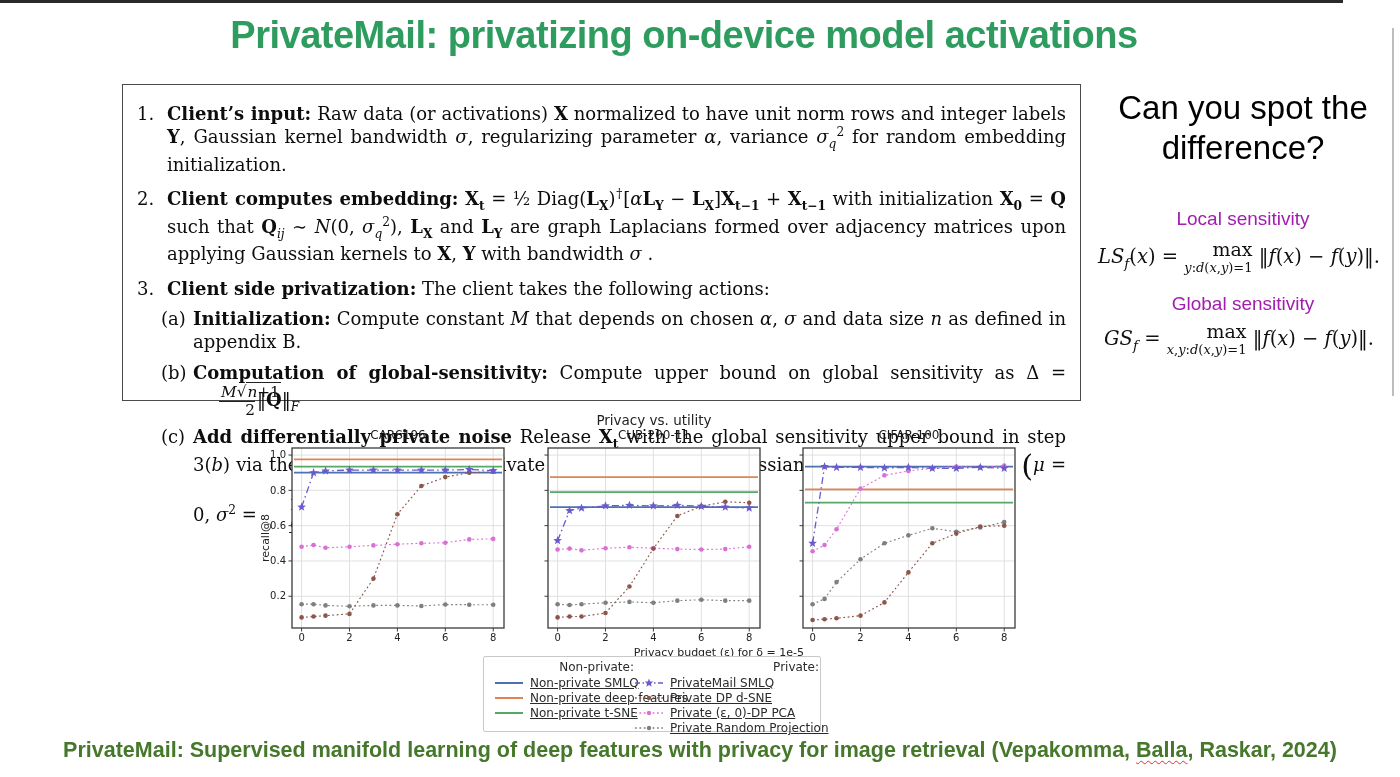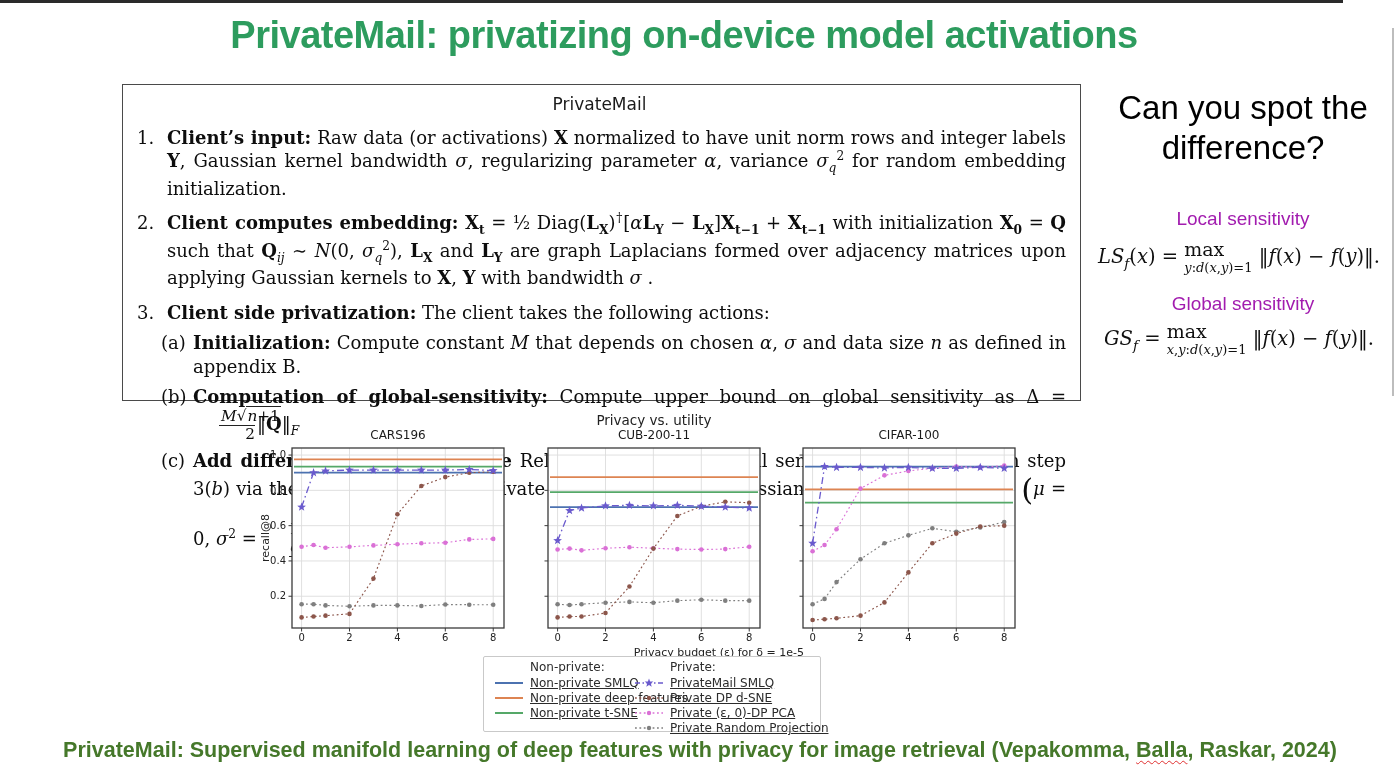--- a/index.html
+++ b/index.html
@@ -46,59 +46,58 @@
   
   #spot-heading{left:1088px;top:88px;width:310px;text-align:center;
     font-size:33px;line-height:1.22;color:#000000;}
   .sens-label{width:310px;left:1088px;text-align:center;font-size:19px;color:#a21caf;}
   #local-label{top:208px;}
   #global-label{top:293px;}
   .formula{left:1078px;width:322px;text-align:center;font-family:"DejaVu Serif", serif;
     font-size:19.5px;color:#101010;}
   #local-formula{top:240px;}
   #global-formula{top:322px;}
-  .mx{display:inline-block;vertical-align:middle;text-align:left;line-height:1;}
+  .mx{display:inline-block;vertical-align:middle;text-align:right;line-height:1;}
   .mx .mx-op{display:block;font-size:19px;}
   .mx .mx-sub{display:block;font-size:13px;margin-top:2px;}
   .formula sub{font-size:70%;}
 
   
   #fig-title{left:504px;top:412px;width:300px;text-align:center;
     font-family:"DejaVu Sans", sans-serif;font-size:13.5px;color:#222;}
   svg.subplot{position:absolute;overflow:visible;}
   #fig-xlabel{left:504px;top:646px;width:300px;text-align:right;
     font-family:"DejaVu Sans", sans-serif;font-size:11px;color:#222;}
 
   
   #legend{left:483px;top:656px;width:338px;height:76px;box-sizing:border-box;
     border:1px solid #c9c9c9;background:#fff;border-radius:2px;
     font-family:"DejaVu Sans", sans-serif;font-size:12px;color:#2b2b2b;}
   .lg-col{position:absolute;top:3px;}
   #lg-col-nonprivate{left:10px;width:140px;}
   #lg-col-private{left:150px;width:185px;}
-  .lg-header{margin-left:36px;height:15px;line-height:15px;}
+  .lg-header{margin-left:36px;height:15px;line-height:15px;text-align:right;}
   .lg-row{display:flex;align-items:center;height:15.2px;}
   .lg-swatch{flex:none;width:30px;margin-right:6px;display:flex;align-items:center;}
   .lg-label{white-space:nowrap;text-decoration:underline;}
 
   
   #caption{left:0;top:738px;width:1400px;text-align:center;
     font-size:21.5px;font-weight:bold;color:var(--caption_green,#45782a);}
   #caption .wavy{text-decoration:underline wavy var(--spellcheck_red,#e03131) 1px;text-underline-offset:3px;}
 </style>
 </head>
 <body>
 
 <div class="abs" id="top-strip"></div>
 <div class="abs" id="right-vline"></div>
 
 <div class="abs" id="slide-title">PrivateMail: privatizing on-device model activations</div>
 
 <div class="abs" id="algo-box">
-  <div class="algo-title">PrivateMail</div>
   <div class="algo-item">
     <span class="num">1.</span>
     <div class="txt"><b>Client’s input:</b> Raw data (or activations) <b>X</b> normalized to have unit norm rows and integer labels <b>Y</b>, Gaussian kernel bandwidth <i>σ</i>, regularizing parameter <i>α</i>, variance <i>σ<sub>q</sub></i><sup>2</sup> for random embedding initialization.</div>
   </div>
   <div class="algo-item">
     <span class="num">2.</span>
     <div class="txt"><b>Client computes embedding:</b> <b>X<sub>t</sub></b> = ½ Diag(<b>L<sub>X</sub></b>)<sup>†</sup>[<i>α</i><b>L<sub>Y</sub></b> − <b>L<sub>X</sub></b>]<b>X<sub>t−1</sub></b> + <b>X<sub>t−1</sub></b> with initialization <b>X<sub>0</sub></b> = <b>Q</b> such that <b>Q</b><sub><i>ij</i></sub> ∼ <i>N</i>(0, <i>σ<sub>q</sub></i><sup>2</sup>), <b>L<sub>X</sub></b> and <b>L<sub>Y</sub></b> are graph Laplacians formed over adjacency matrices upon applying Gaussian kernels to <b>X</b>, <b>Y</b> with bandwidth <i>σ</i> .</div>
   </div>
   <div class="algo-item">
     <span class="num">3.</span>

